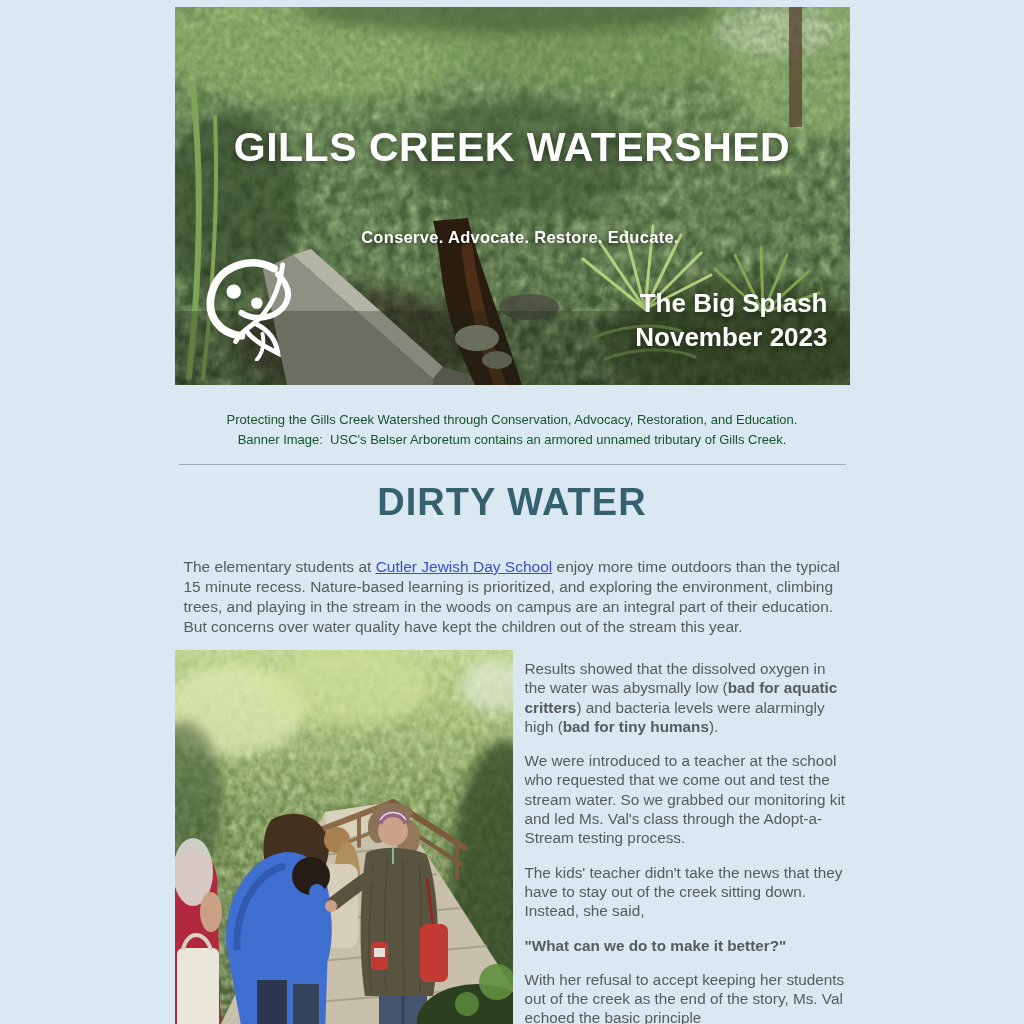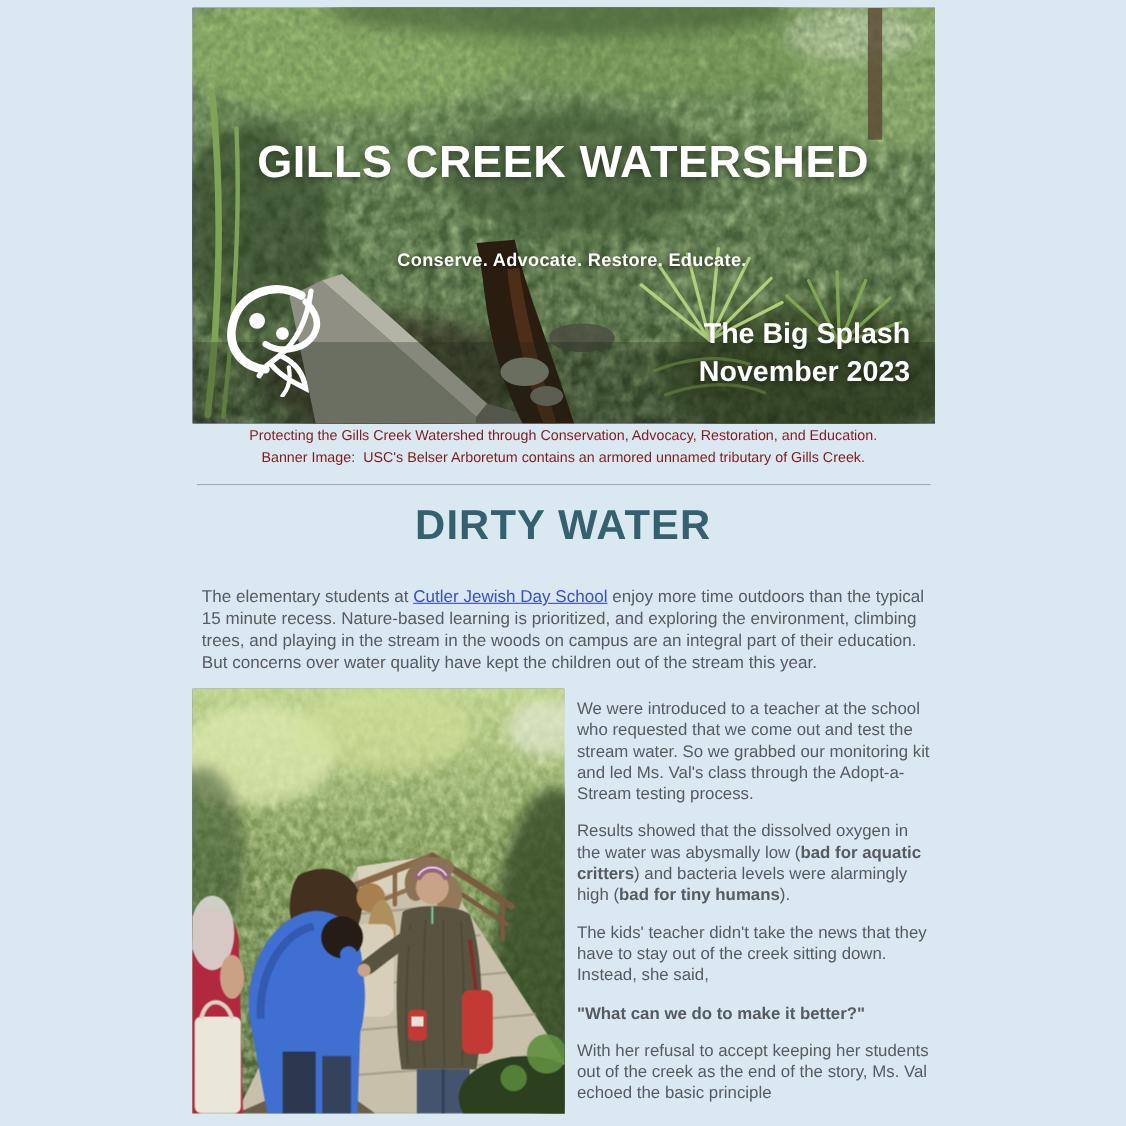--- a/index.html
+++ b/index.html
@@ -3,41 +3,41 @@
 <meta charset="utf-8">
 <style>
   html,body{margin:0;padding:0;}
   body{
     width:1024px;height:1024px;overflow:hidden;
     background:#d9e8f1;
     font-family:"Liberation Sans",sans-serif;
   }
   .content{position:relative;width:675px;margin:0 auto;}
   
-  .banner{position:relative;margin-top:7px;width:675px;height:378px;overflow:hidden;background:#4c1d95;}
+  .banner{position:relative;margin-top:7px;width:675px;height:378px;overflow:hidden;background:#0c4a6e;}
   .banner svg.art{position:absolute;left:0;top:0;width:100%;height:100%;display:block;}
   .banner-title{
     position:absolute;left:0;right:0;top:112px;text-align:center;
     color:#fff;font-weight:bold;font-size:41px;line-height:56px;letter-spacing:.5px;
     text-shadow:0 2px 7px rgba(0,0,0,.45);
   }
   .banner-tagline{
     position:absolute;left:16px;right:0;top:221px;text-align:center;
     color:#fff;font-weight:bold;font-size:16.5px;letter-spacing:.3px;
     text-shadow:0 1px 4px rgba(0,0,0,.5);
   }
   .banner-logo{position:absolute;left:28px;top:246px;width:96px;height:108px;}
   .banner-issue{
     position:absolute;right:22px;top:279px;text-align:right;
     color:#fff;font-weight:bold;font-size:26px;line-height:34px;
     text-shadow:0 2px 6px rgba(0,0,0,.45);
     margin-left:17px;
   }
   
-  .caption{margin-top:1px;text-align:center;font-size:13px;line-height:20px;color:#7f1d1d;}
+  .caption{margin-top:25px;text-align:center;font-size:13px;line-height:20px;color:#14532d;}
   .caption div{white-space:pre-wrap;}
   hr.divider{border:none;border-top:1px solid #a3adb3;margin:14px 4px 0 4px;}
   
   h1.headline{
     margin:16px 0 0;text-align:center;
     font-size:38px;letter-spacing:1px;color:#35616f;font-weight:bold;
   }
   .intro{margin:33px 9px 0 9px;font-size:15.5px;line-height:20px;color:#565b5f;}
   a.school-link{color:#3b4fc4;text-decoration:underline;}
   .columns{display:flex;margin-top:13px;}
@@ -254,21 +254,21 @@
         <rect x="204" y="346" width="48" height="40" fill="#44536e"></rect>
         <line x1="228" y1="346" x2="228" y2="386" stroke="#35425c" stroke-width="3"></line>
 
         <ellipse cx="302" cy="372" rx="60" ry="38" fill="#2c401f"></ellipse>
         <circle cx="322" cy="332" r="18" fill="#5f8f3f" opacity=".9"></circle>
         <circle cx="292" cy="354" r="12" fill="#5f8f3f" opacity=".8"></circle>
       </svg>
     </div>
 
     <div class="col-text">
+      <p><span>Results showed that the dissolved oxygen in the water was abysmally low (</span><b>bad for aquatic critters</b><span>) and bacteria levels were alarmingly high (</span><b>bad for tiny humans</b><span>).</span></p>
       <p>We were introduced to a teacher at the school who requested that we come out and test the stream water. So we grabbed our monitoring kit and led Ms. Val's class through the Adopt-a-Stream testing process.</p>
-      <p><span>Results showed that the dissolved oxygen in the water was abysmally low (</span><b>bad for aquatic critters</b><span>) and bacteria levels were alarmingly high (</span><b>bad for tiny humans</b><span>).</span></p>
       <p>The kids' teacher didn't take the news that they have to stay out of the creek sitting down. Instead, she said,</p>
       <p class="quote">"What can we do to make it better?"</p>
       <p>With her refusal to accept keeping her students out of the creek as the end of the story, Ms. Val echoed the basic principle</p>
     </div>
   </div>
 
 </div>
 
 </body></html>

